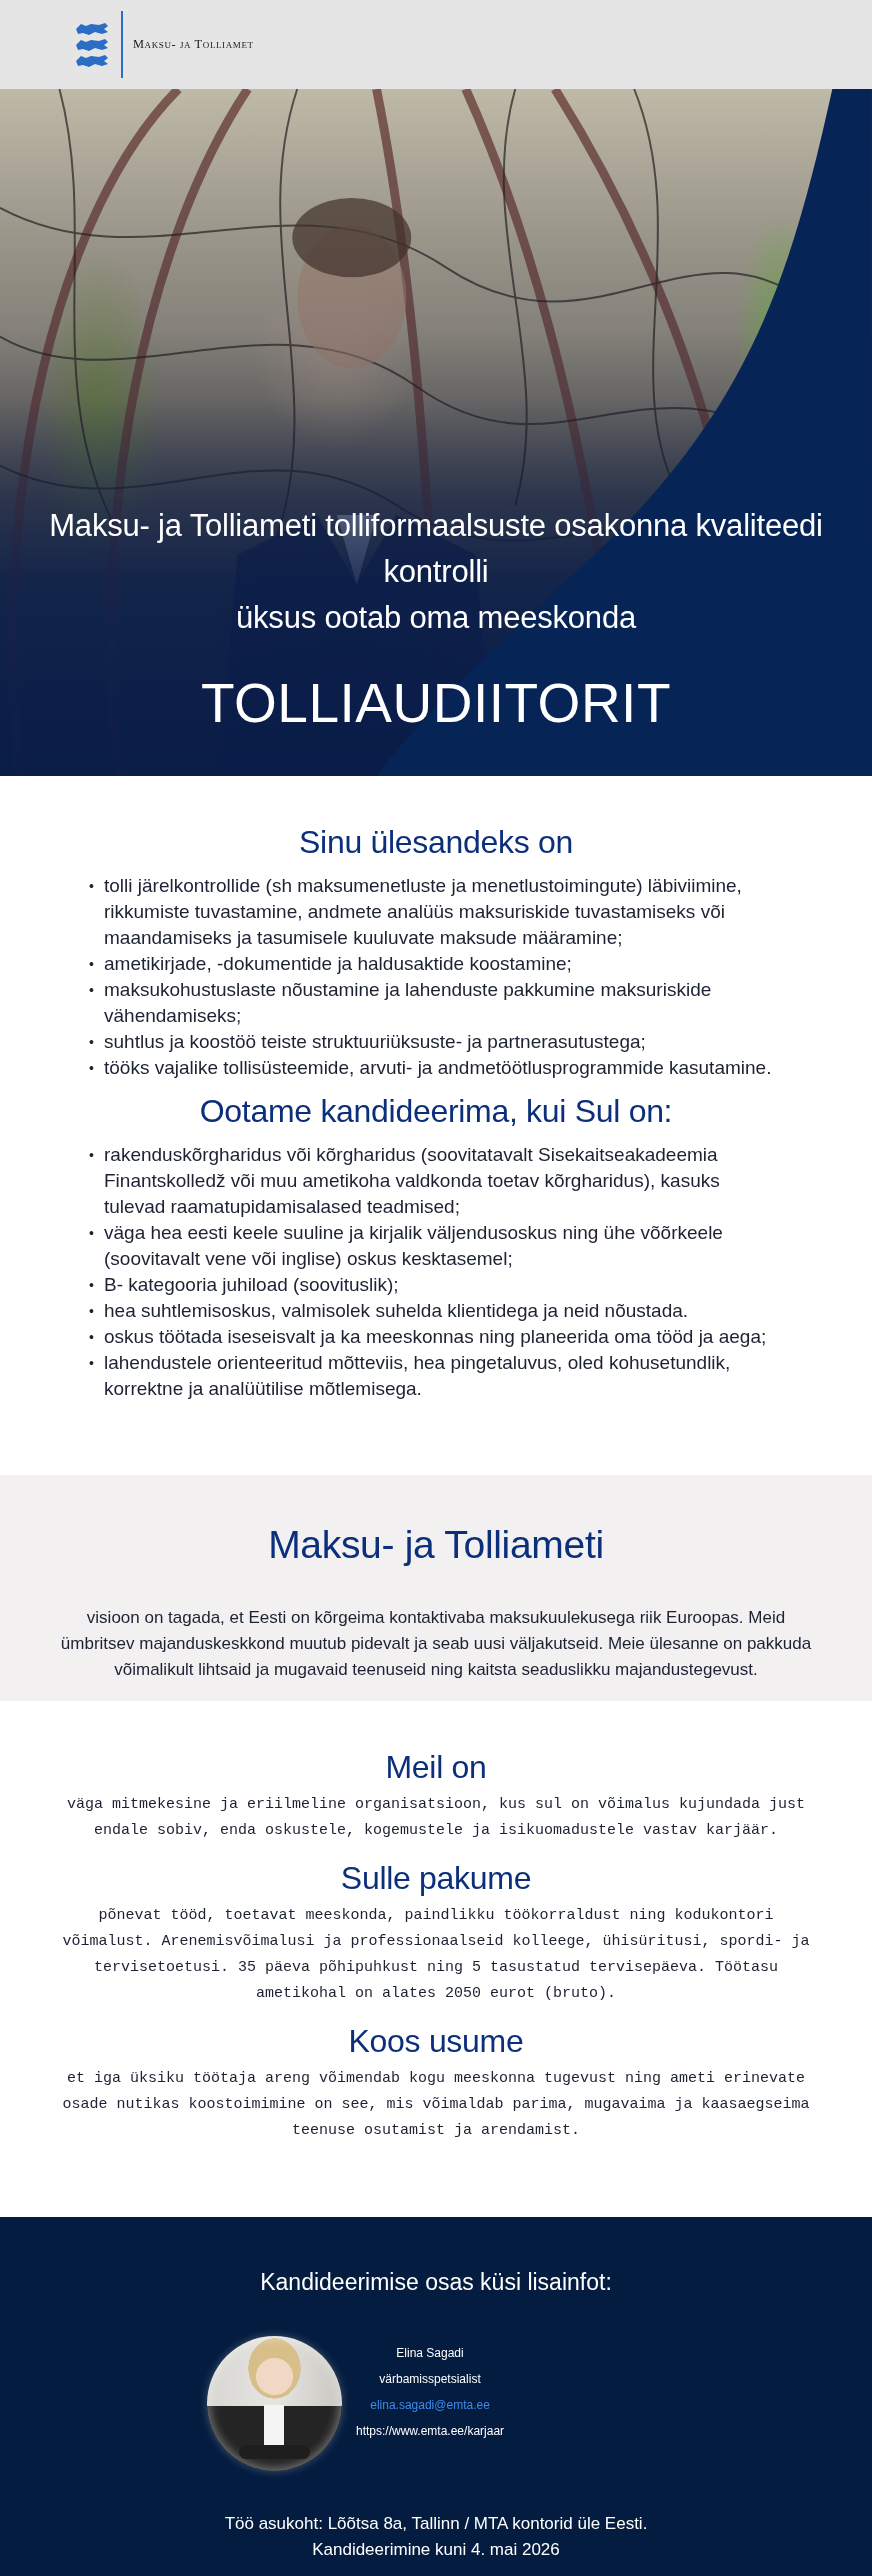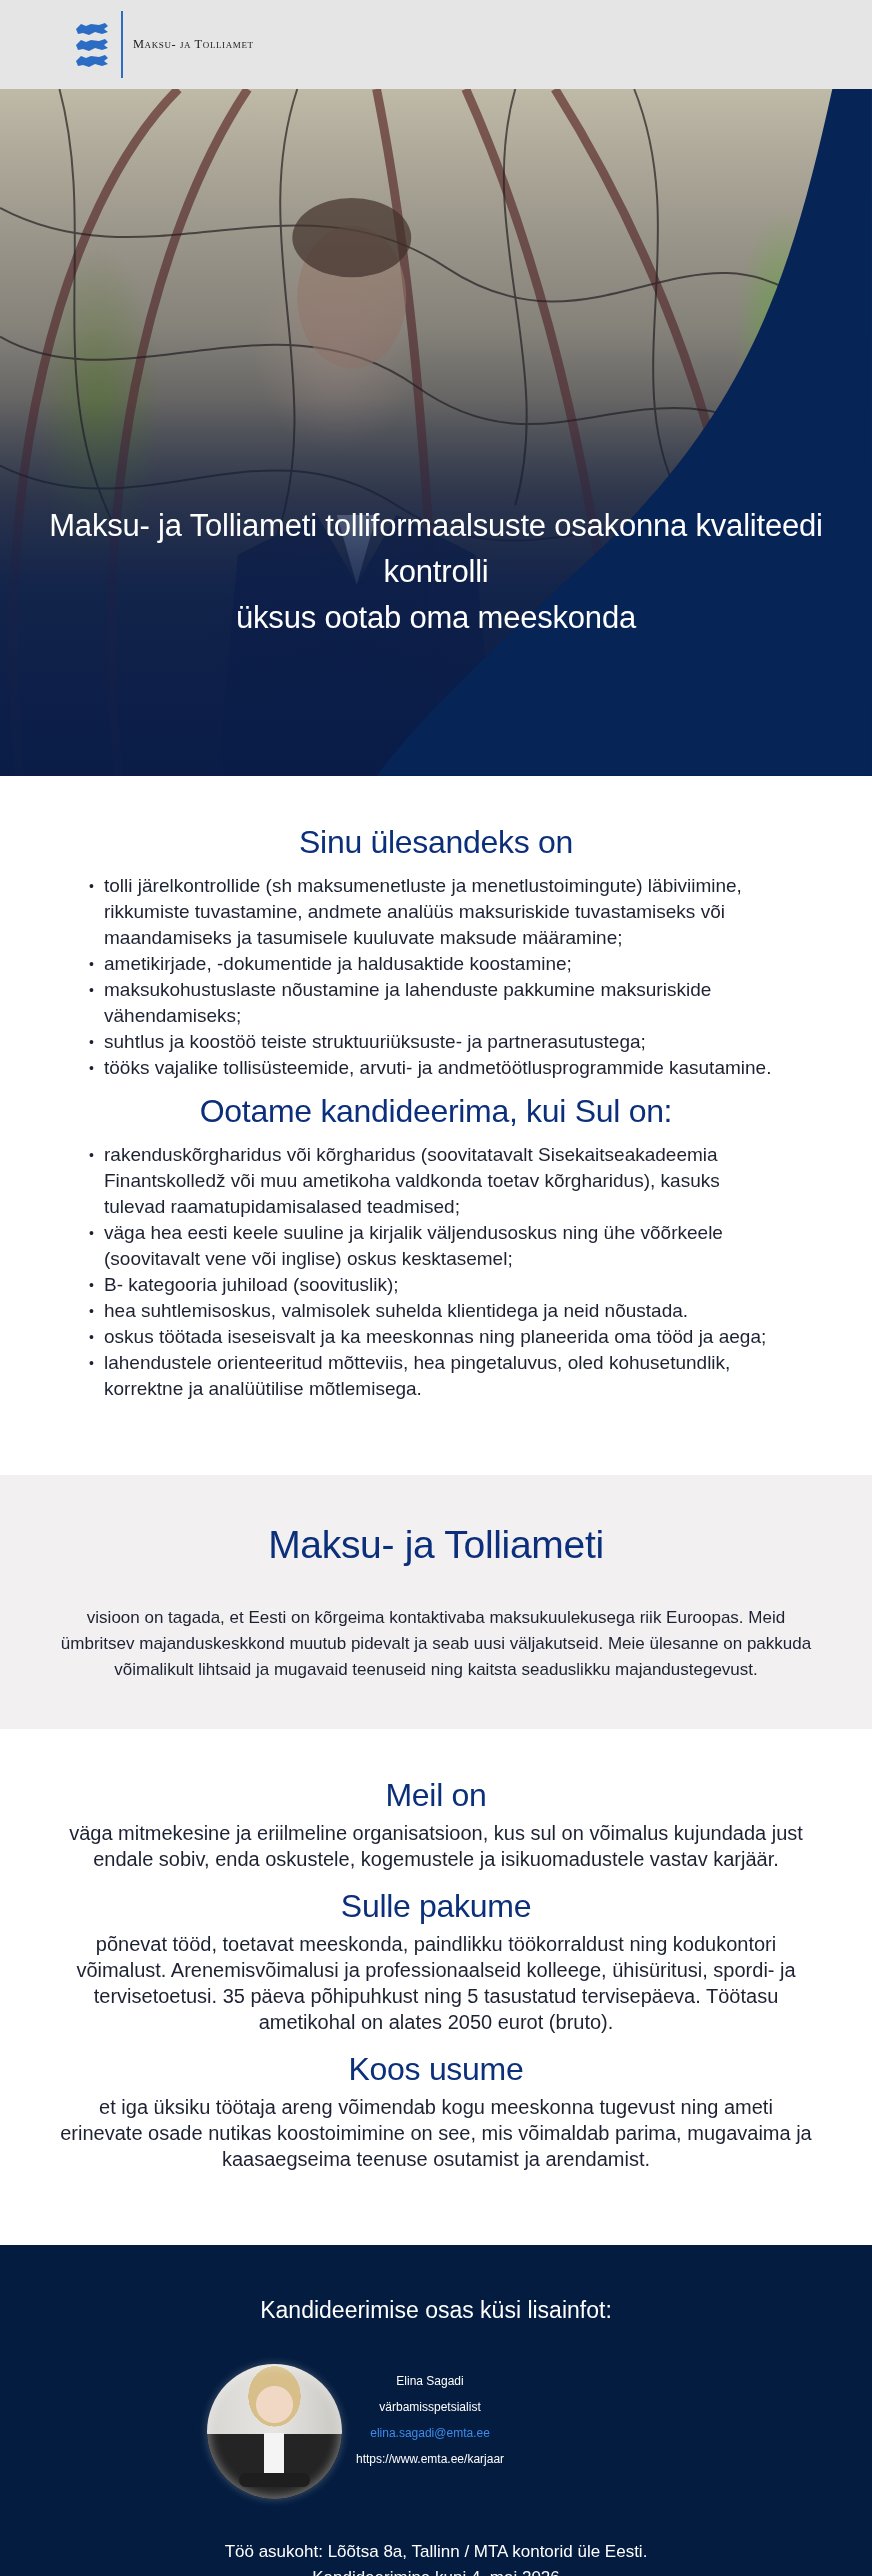--- a/index.html
+++ b/index.html
@@ -37,27 +37,27 @@
   .h2 { color: #0b2f7a; text-align: center; font-weight: 400; font-size: 32px; letter-spacing: -0.3px; }
   .list { list-style: none; }
   .list li { position: relative; padding-left: 17px; font-size: 19px; line-height: 26px; color: #1d2233; }
   .list li::before { content: "•"; position: absolute; left: 2px; top: 0; font-size: 14px; color: #1d2233; }
 
   .tasks { padding-top: 48px; }
   .tasks .h2 { margin-bottom: 12px; }
   .reqs { padding-top: 12px; padding-bottom: 73px; }
   .reqs .h2 { margin-bottom: 12px; }
 
-  .vision { background: #f2f0f1; height: 254px; padding: 48px 59px 0; text-align: center; }
+  .vision { background: #f2f0f1; height: 226px; padding: 48px 59px 0; text-align: center; }
   .vision .h2 { font-size: 39px; margin-bottom: 38px; }
   .vision p { font-size: 17px; line-height: 26px; color: #1d2233; }
 
   .offer { padding: 48px 59px 57px; text-align: center; }
   .offer .h2 { font-size: 32px; margin-bottom: 6px; }
-  .offer p { font-size: 20px; line-height: 26px; color: #1d2233; }
+  .offer p { font-size: 15px; line-height: 26px; color: #1d2233; font-family: Liberation Mono, monospace; }
   .offer .block { margin-bottom: 16px; }
 
   
   .footer { background: #041c3f; color: #ffffff; text-align: center; padding-top: 52px; height: 385px; position: relative; }
   .footer-title { font-size: 23px; font-weight: 400; }
   .contact { position: relative; height: 159px; margin-top: 26px; }
   .photo { position: absolute; left: 207px; top: 14px; width: 135px; height: 135px; border-radius: 50%;
     background:
       radial-gradient(circle at 50% 30%, #f1d8c4 0 18px, rgba(0,0,0,0) 19px),
       radial-gradient(ellipse 26px 30px at 50% 24%, #d8bf8a 0 100%, rgba(0,0,0,0) 101%),
@@ -124,20 +124,21 @@
     <path d="M340 430 L360 500 L380 430 Z" fill="#e7eaf0" opacity="0.7"></path>
   </svg>
   <div class="hero-shade"></div>
   <svg class="hero-curve" viewBox="0 0 880 693" preserveAspectRatio="none">
     <path d="M840 0 C 800 180, 760 320, 600 470 C 480 580, 420 640, 380 693 L880 693 L880 0 Z" fill="#072456"></path>
   </svg>
   <div class="hero-text">
     <div class="hero-line">Maksu- ja Tolliameti tolliformaalsuste osakonna kvaliteedi</div>
     <div class="hero-line">kontrolli</div>
     <div class="hero-line">üksus ootab oma meeskonda</div>
+    <div class="hero-title">TOLLIAUDIITORIT</div>
   </div>
 </section>
 
 <section class="section tasks">
   <h2 class="h2">Sinu ülesandeks on</h2>
   <ul class="list">
     <li>tolli järelkontrollide (sh maksumenetluste ja menetlustoimingute) läbiviimine, rikkumiste tuvastamine, andmete analüüs maksuriskide tuvastamiseks või maandamiseks ja tasumisele kuuluvate maksude määramine;</li>
     <li>ametikirjade, -dokumentide ja haldusaktide koostamine;</li>
     <li>maksukohustuslaste nõustamine ja lahenduste pakkumine maksuriskide vähendamiseks;</li>
     <li>suhtlus ja koostöö teiste struktuuriüksuste- ja partnerasutustega;</li>

